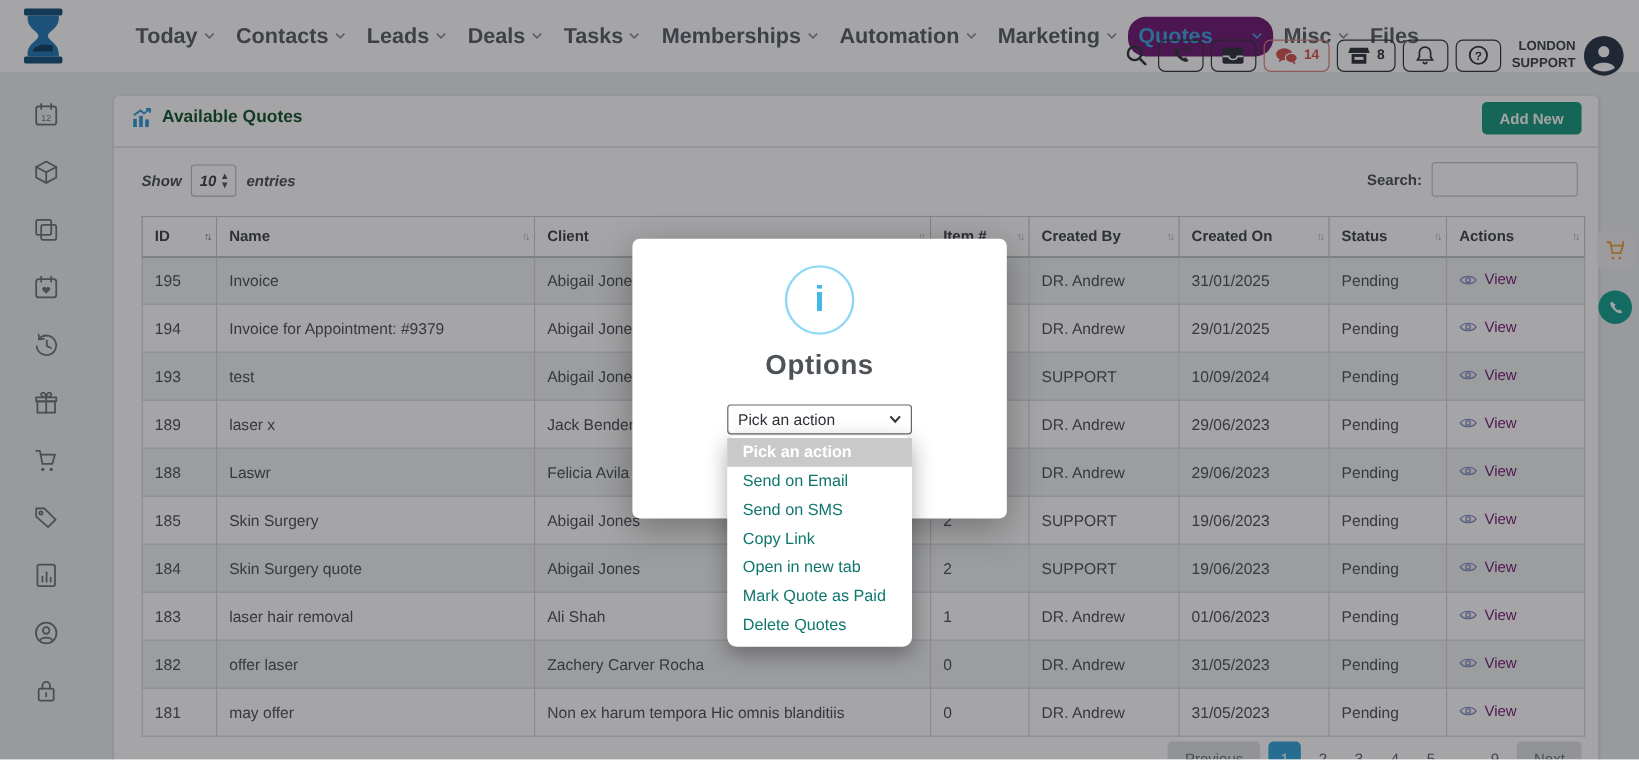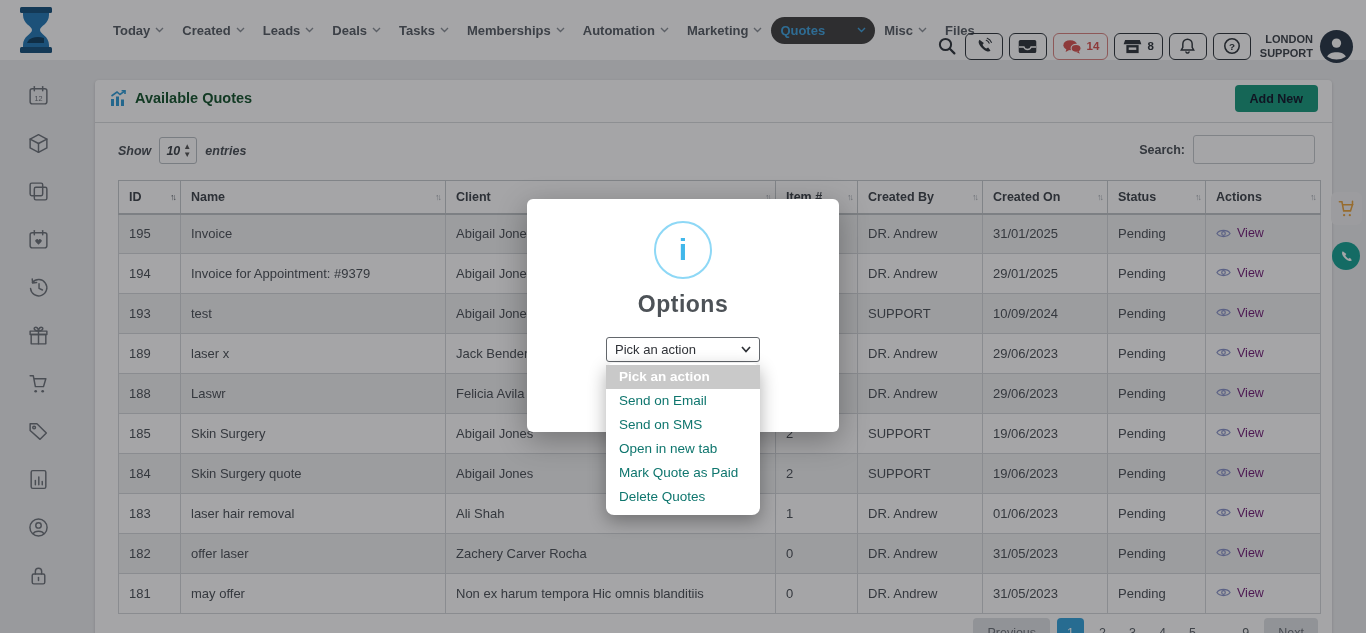--- a/index.html
+++ b/index.html
@@ -4,23 +4,23 @@
 <style>
   * { margin:0; padding:0; box-sizing:border-box; }
   html,body { width:1366px; height:633px; overflow:hidden; }
   .page { position:relative; width:1366px; height:633px; background:#ecedef;
           font-family:"Liberation Sans", sans-serif; overflow:hidden; }
 
   
   .topbar { position:absolute; top:0; left:0; width:1366px; height:60px; background:#ffffff; z-index:2; }
   .logo { position:absolute; left:16px; top:5px; width:40px; height:50px; cursor:pointer; }
   .nav { position:absolute; left:104px; top:0; height:60px; display:flex; align-items:center; }
-  .nav-item { display:flex; align-items:center; gap:5px; font-size:13px; font-weight:600;
+  .nav-item { display:flex; align-items:center; gap:5px; font-size:18px; font-weight:600;
               color:#565d64; padding:6px 9px; cursor:pointer; white-space:nowrap; }
-  .nav-item.active { background:#404040; border-radius:15px; color:#3fa3df;gap:32px; }
+  .nav-item.active { background:#701a75; border-radius:15px; color:#3fa3df;gap:32px; }
   .nav-item.active .caret polyline { stroke:#3fa3df; }
   .caret { width:9px; height:6px; }
   .top-right { position:absolute; right:12px; top:16px; height:60px; display:flex; align-items:center; gap:6px; }
   .search-btn { width:24px; height:24px; display:flex; align-items:center; justify-content:center; cursor:pointer; }
   .icon-btn { height:27px; min-width:38px; border:1.7px solid #2e353b; border-radius:6px;
               display:flex; align-items:center; justify-content:center; gap:5px; padding:0 8px;
               background:transparent; cursor:pointer; }
   .icon-btn .cnt { font-size:11.5px; font-weight:700; color:#2e353b; }
   .icon-btn.chat { border-color:#d98380; }
   .icon-btn.chat .cnt { color:#d9534f; }
@@ -32,21 +32,21 @@
              flex-direction:column; align-items:center; padding-top:24px; gap:25px; }
   .side-icon { width:23px; height:23px; cursor:pointer; }
   .side-icon svg { stroke:#6d737a; fill:none; stroke-width:1.4; stroke-linecap:round; stroke-linejoin:round; }
 
   
   .card { position:absolute; left:95px; top:80px; width:1237px; height:600px; background:#fff;
           border-radius:4px; box-shadow:0 1px 3px rgba(0,0,0,.18); }
   .card-title { position:absolute; top:10px; left:15px; display:flex; align-items:center; gap:8px;
                 font-size:14.5px; font-weight:700; color:#14532d; }
   .btn-add { position:absolute; top:5px; right:14px; height:27px; padding:0 15px; background:#17997c;
-             color:#0f172a; font-size:12.5px; font-weight:700; border:none; border-radius:4px;
+             color:#ffffff; font-size:12.5px; font-weight:700; border:none; border-radius:4px;
              display:flex; align-items:center; cursor:pointer; font-family:inherit; }
   .divider { position:absolute; top:42px; left:0; right:0; border-top:1px solid #d9dbde; }
   .controls { position:absolute; top:57px; left:23px; right:17px; height:30px; }
   .show-wrap { display:flex; align-items:center; gap:8px; font-size:12.5px; font-weight:700; color:#4a5056;font-style:italic; }
   .page-size { width:38px; height:27px; border:1px solid #b9bec3; border-radius:3px; display:flex;
                align-items:center; justify-content:center; gap:3px; font-size:12.5px; color:#3c4247;
                cursor:pointer; background:#fff; }
   .page-size .ud { font-size:8px; color:#555; line-height:1; letter-spacing:-1px; }
   .search-wrap { position:absolute; right:0; top:-2px; display:flex; align-items:center; gap:8px;
                  font-size:12.5px; font-weight:700; color:#4a5056; }
@@ -114,21 +114,21 @@
       <path d="M12 36 c3-4 10-5 16-3 l0 5 H11 Z" fill="#0f3f61"></path>
     </svg>
     <nav class="nav">
       <span class="nav-item">
           <span>Today</span>
           <svg class="caret" viewBox="0 0 9 6">
             <polyline points="1 1 4.5 4.5 8 1" fill="none" stroke="#8a9097" stroke-width="1.4"></polyline>
           </svg>
         </span>
       <span class="nav-item">
-          <span>Created</span>
+          <span>Contacts</span>
           <svg class="caret" viewBox="0 0 9 6">
             <polyline points="1 1 4.5 4.5 8 1" fill="none" stroke="#8a9097" stroke-width="1.4"></polyline>
           </svg>
         </span>
       <span class="nav-item">
           <span>Leads</span>
           <svg class="caret" viewBox="0 0 9 6">
             <polyline points="1 1 4.5 4.5 8 1" fill="none" stroke="#8a9097" stroke-width="1.4"></polyline>
           </svg>
         </span>
@@ -554,18 +554,19 @@
       <svg width="10" height="7" viewBox="0 0 10 7">
           <polyline points="1 1 5 5.5 9 1" fill="none" stroke="#2f3237" stroke-width="1.7"></polyline>
         </svg>
     </div>
   </div>
 
   <div class="dropdown">
     <div class="dd-item selected">Pick an action</div>
     <div class="dd-item">Send on Email</div>
     <div class="dd-item">Send on SMS</div>
+    <div class="dd-item">Copy Link</div>
     <div class="dd-item">Open in new tab</div>
     <div class="dd-item">Mark Quote as Paid</div>
     <div class="dd-item">Delete Quotes</div>
   </div>
 
 </div>
 
 </body></html>

